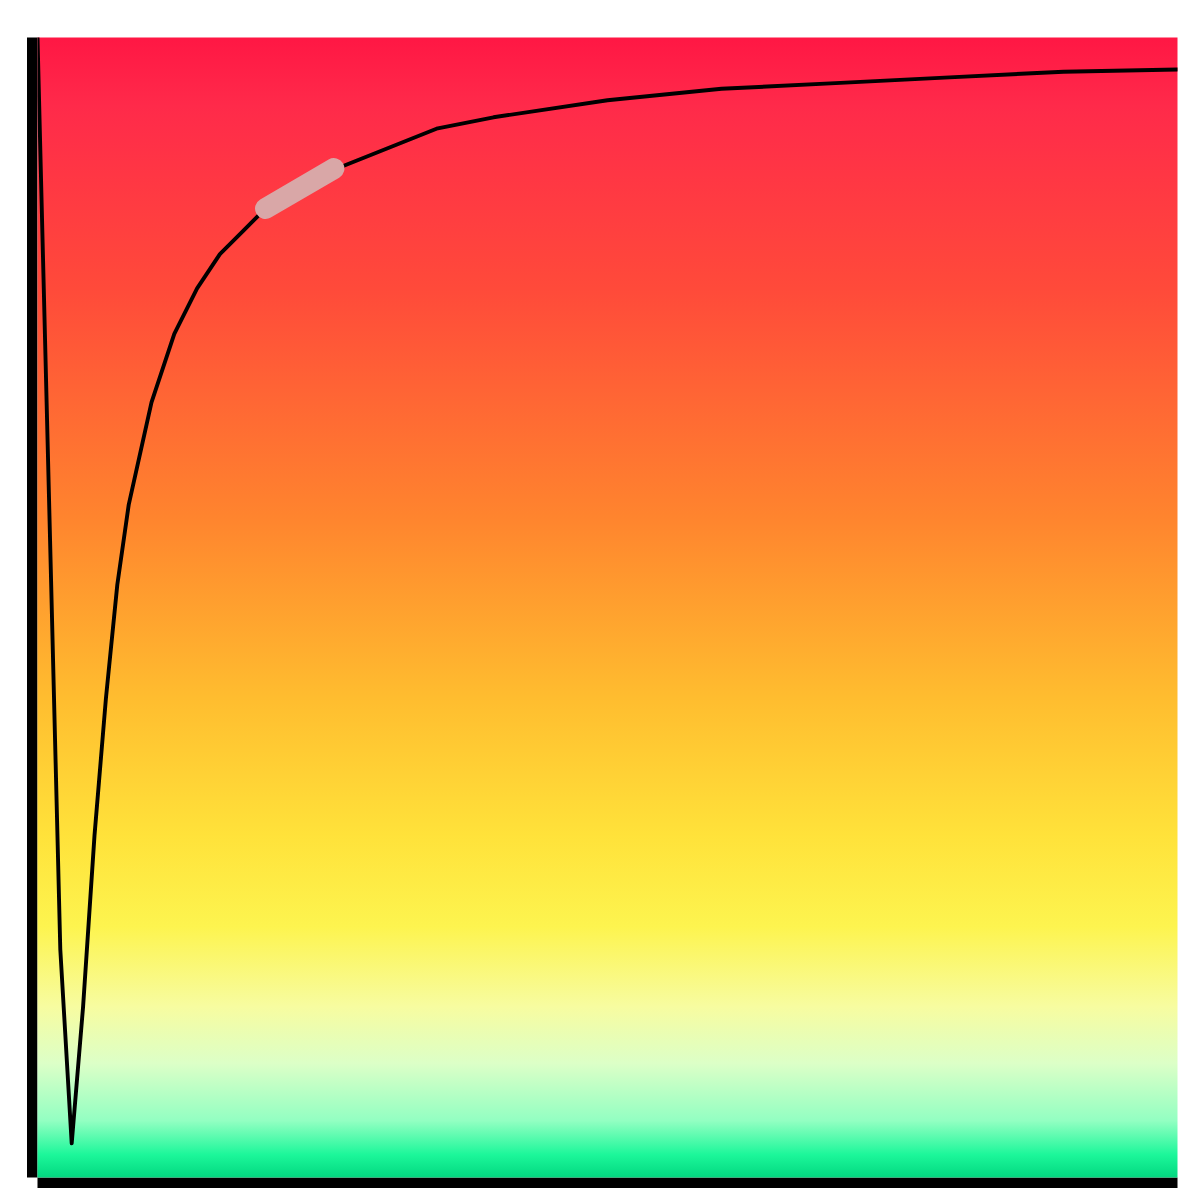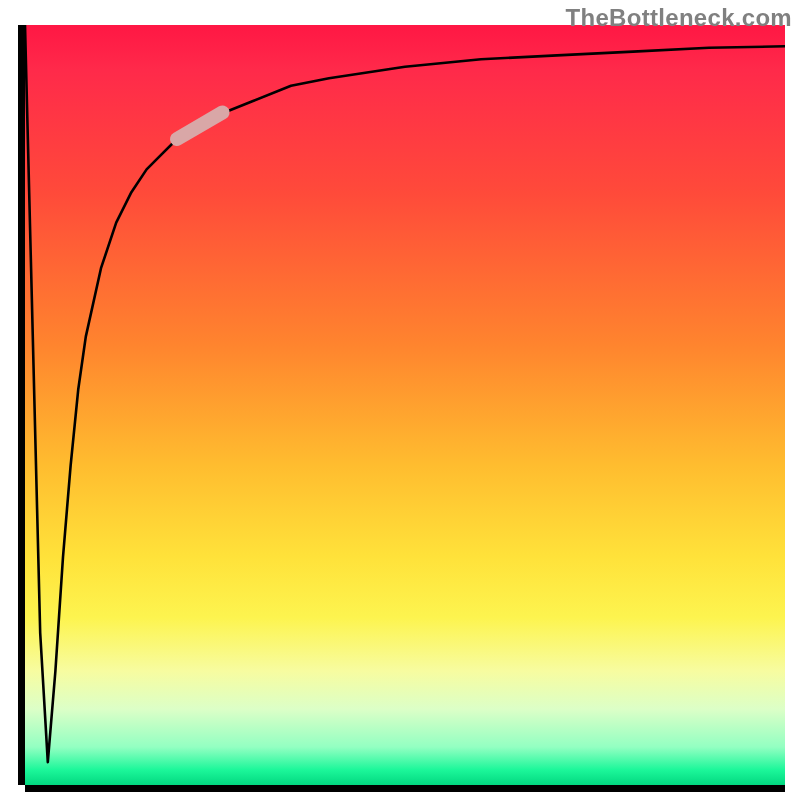--- a/index.html
+++ b/index.html
@@ -69,21 +69,20 @@
     left: 0;
     top: 0;
     width: 760px;
     height: 760px;
   }
 </style>
 </head>
 <body>
 <div class="root">
 
-  <div class="watermark">TheBottleneck.com</div>
 
   <div class="axis-left"></div>
   <div class="axis-bottom"></div>
 
   <div class="plot-area">
     <svg class="curve" viewBox="0 0 760 760" preserveAspectRatio="none">
       <path id="bottleneck-curve" fill="none" stroke="#000" stroke-width="2.6" stroke-linecap="round" stroke-linejoin="round" d="M0.0 0.0 L7.6 304.0 L15.2 608.0 L22.8 737.2 L30.4 646.0 L38.0 532.0 L45.6 440.8 L53.2 364.8 L60.8 311.6 L76.0 243.2 L91.2 197.6 L106.4 167.2 L121.6 144.4 L136.8 129.2 L152.0 114.0 L190.0 91.2 L228.0 76.0 L266.0 60.8 L304.0 53.2 L380.0 41.8 L456.0 34.2 L532.0 30.4 L608.0 26.6 L684.0 22.8 L760.0 21.3"></path>
 
       <path id="highlight-seg" fill="none" stroke="#d9a7a7" stroke-width="14" stroke-linecap="round" d="M152.0 114.0 L197.6 87.4"></path>
     </svg>

